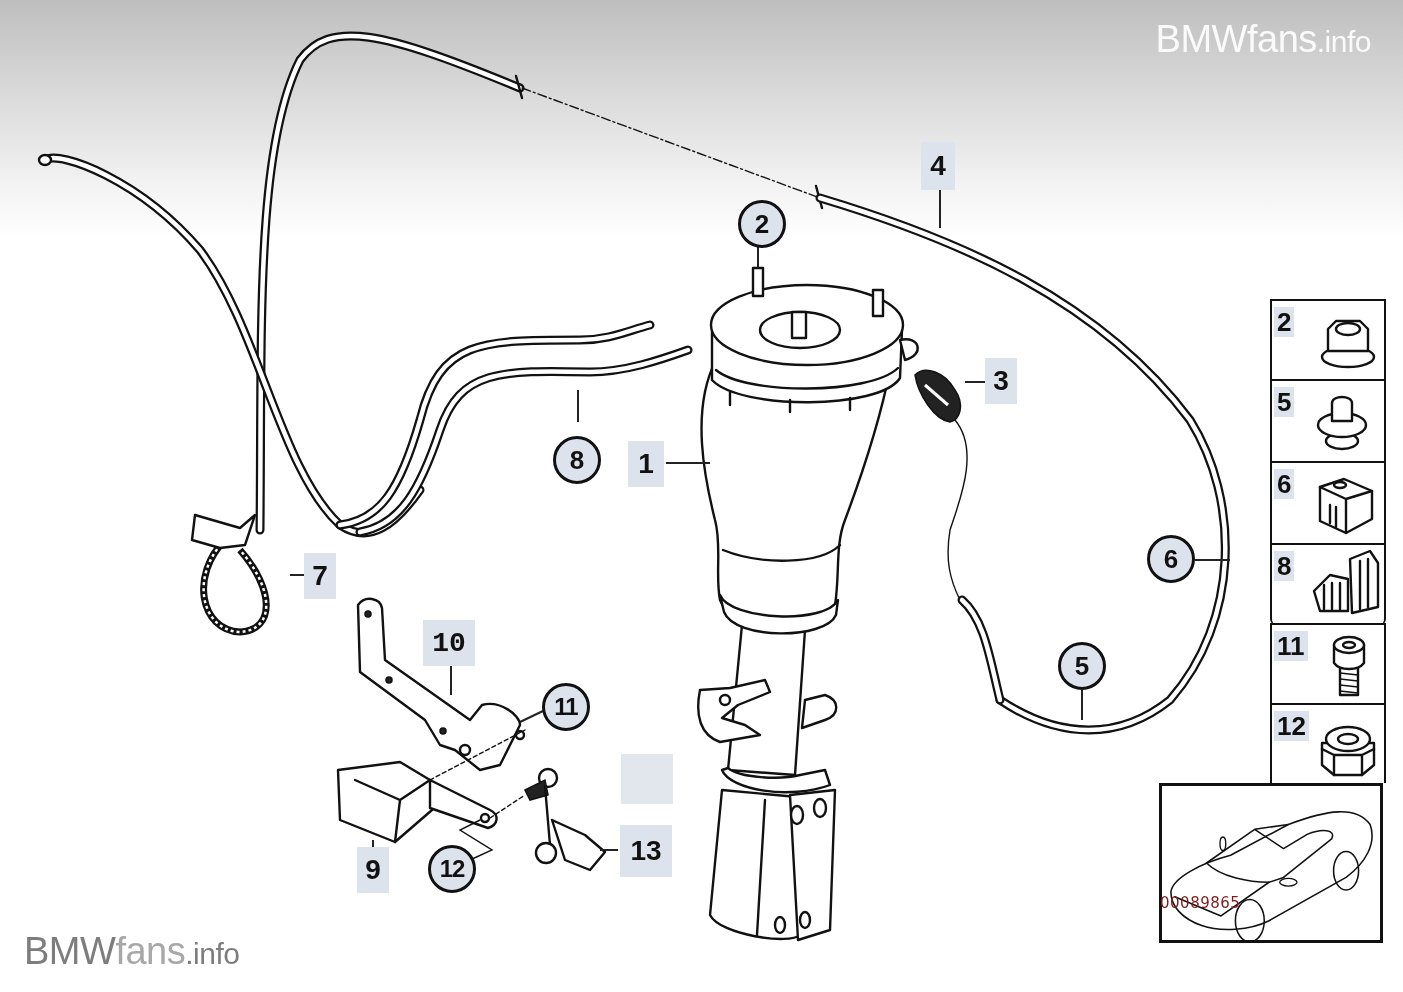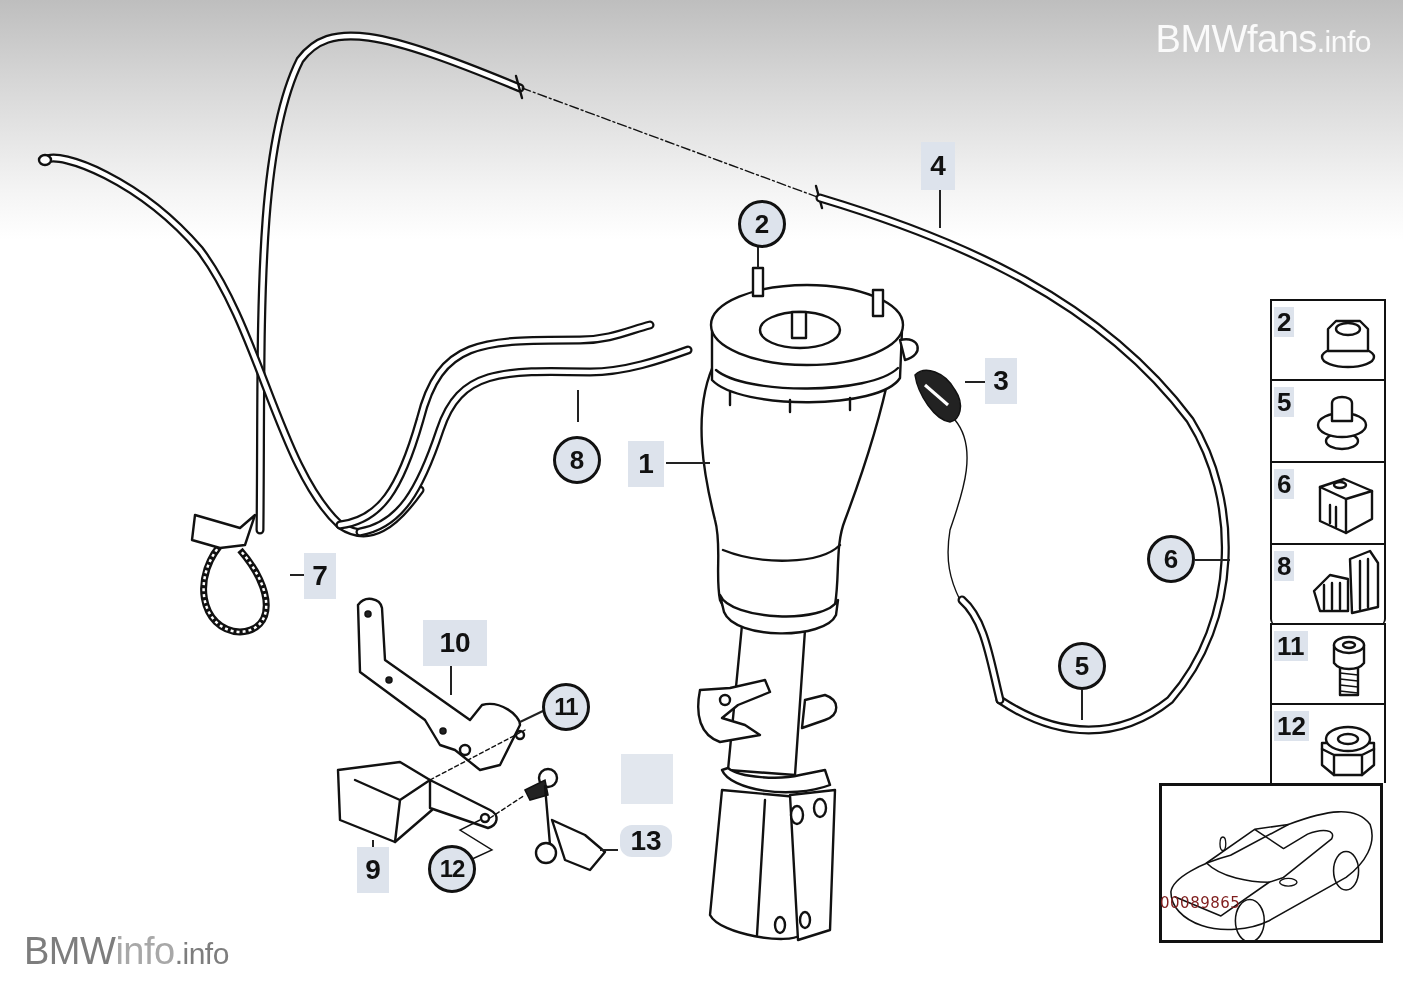--- a/index.html
+++ b/index.html
@@ -163,35 +163,35 @@
     <line class="ln-lead" x1="451" y1="666" x2="451" y2="695"></line>
     <line class="ln-lead" x1="373" y1="840" x2="373" y2="855"></line>
     <line class="ln-lead" x1="520" y1="722" x2="545" y2="710"></line>
     <line class="ln-lead" x1="600" y1="850" x2="618" y2="850"></line>
     <line class="ln-lead" x1="1082" y1="690" x2="1082" y2="720"></line>
     <line class="ln-lead" x1="1195" y1="560" x2="1230" y2="560"></line>
   </g>
 </svg>
 
 <div class="watermark-top"><span>BMWfans</span><span class="small">.info</span></div>
-<div class="watermark-bottom"><span>BMW</span><span class="fans">info</span><span class="small">.info</span></div>
+<div class="watermark-bottom"><span>BMW</span><span class="fans">fans</span><span class="small">.info</span></div>
 
 <div class="callout-box" style="left:628px;top:441px;width:36px;height:46px;">1</div>
 <div class="callout-circle" style="left:738px;top:200px;">2</div>
 <div class="callout-box" style="left:985px;top:358px;width:32px;height:46px;">3</div>
 <div class="callout-box" style="left:921px;top:142px;width:34px;height:48px;">4</div>
 <div class="callout-circle" style="left:1058px;top:642px;">5</div>
 <div class="callout-circle" style="left:1147px;top:535px;">6</div>
 <div class="callout-box" style="left:304px;top:553px;width:32px;height:46px;">7</div>
 <div class="callout-circle" style="left:553px;top:436px;">8</div>
 <div class="callout-box" style="left:357px;top:847px;width:32px;height:46px;">9</div>
-<div class="callout-box" style="left:423px;top:620px;width:64px;height:46px;">10</div>
+<div class="callout-box" style="left:423px;top:620px;width:52px;height:46px;font-family:Liberation Mono, monospace;">10</div>
 <div class="callout-circle two" style="left:542px;top:683px;">11</div>
 <div class="callout-circle two" style="left:428px;top:845px;">12</div>
-<div class="callout-box" style="left:620px;top:825px;width:52px;height:32px;border-radius:12px;">13</div>
+<div class="callout-box" style="left:620px;top:825px;width:52px;height:52px;">13</div>
 <div class="blank-box" style="left:621px;top:754px;width:52px;height:50px;"></div>
 
 <div id="legend-panel">
   <div class="legend-cell" style="top:0;height:80px;">
     <span class="legend-num">2</span>
     <svg class="legend-icon" viewBox="0 0 80 72">
       <ellipse cx="48" cy="52" rx="26" ry="10" class="fill-w"></ellipse>
       <path class="fill-w" d="M 28 24 L 36 16 L 60 16 L 68 24 L 68 46 L 28 46 Z"></path>
       <ellipse cx="48" cy="24" rx="12" ry="6" class="fill-w"></ellipse>
     </svg>

